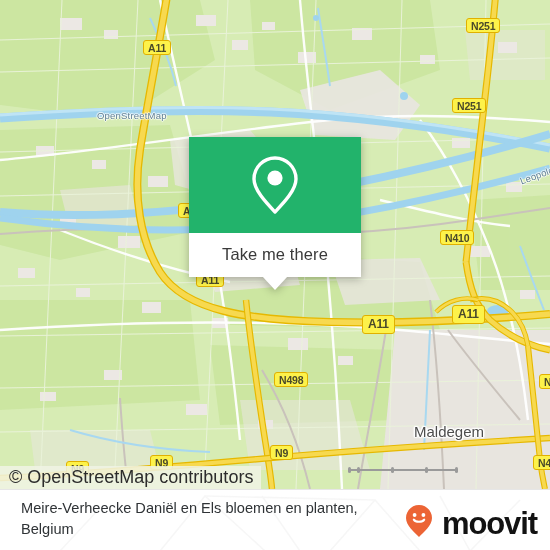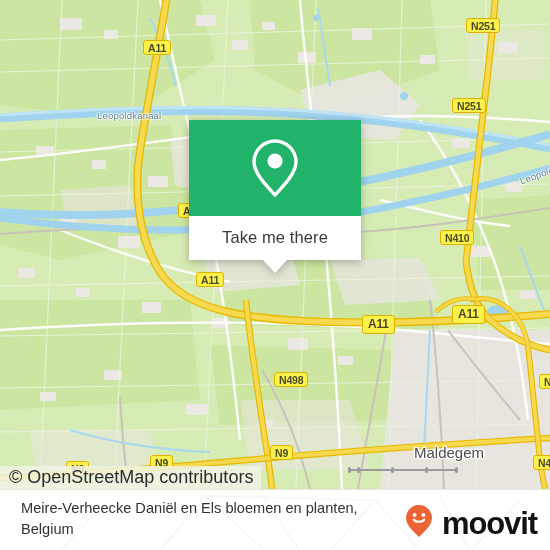--- a/index.html
+++ b/index.html
@@ -122,21 +122,21 @@
     line-height: 23px;
     padding: 0 8px 0 9px;
     white-space: nowrap;
     box-sizing: border-box;
   }
 
   
   #popup {
     position: absolute;
     left: 189px;
-    top: 120px;
+    top: 137px;
     width: 169px;
     z-index: 40;
     filter: drop-shadow(0 2px 4px rgba(0,0,0,0.28));
   }
   #popup-top {
     width: 172px;
     height: 96px;
     background: #22b36b;
     display: flex;
     align-items: center;
@@ -391,25 +391,25 @@
         <div class="shield big" style="left: 452px; top: 305px;">A11</div>
         <div class="shield" style="left: 265px; top: 372px; margin-left: 9px;">N498</div>
         <div class="shield" style="left: 539px; top: 374px;">N4</div>
         <div class="shield" style="left: 66px; top: 461px;">N9</div>
         <div class="shield" style="left: 150px; top: 455px;">N9</div>
         <div class="shield" style="left: 270px; top: 445px;">N9</div>
         <div class="shield" style="left: 533px; top: 455px;">N4</div>
       </div>
 
     <div id="place-layer">
-        <div class="place-label" style="left: 414px; top: 423px; margin-top: 21px;">Maldegem</div>
+        <div class="place-label" style="left: 414px; top: 423px;">Maldegem</div>
       </div>
 
     <div id="water-layer">
-        <div class="water-label" style="left: 97px; top: 110px;">Leopoldkanaal</div>
+        <div class="water-label" style="left: 97px; top: 110px;">OpenStreetMap</div>
         <div class="water-label" style="left: 519px; top: 168px; transform: rotate(-20deg);">Leopoldka</div>
       </div>
 
     <div id="scale-bar">
       <div class="bar-line"></div>
       <div class="tick" style="left:0px"></div>
       <div class="tick" style="left:9px"></div>
       <div class="tick" style="left:43px"></div>
       <div class="tick" style="left:77px"></div>
       <div class="tick" style="left:107px"></div>

